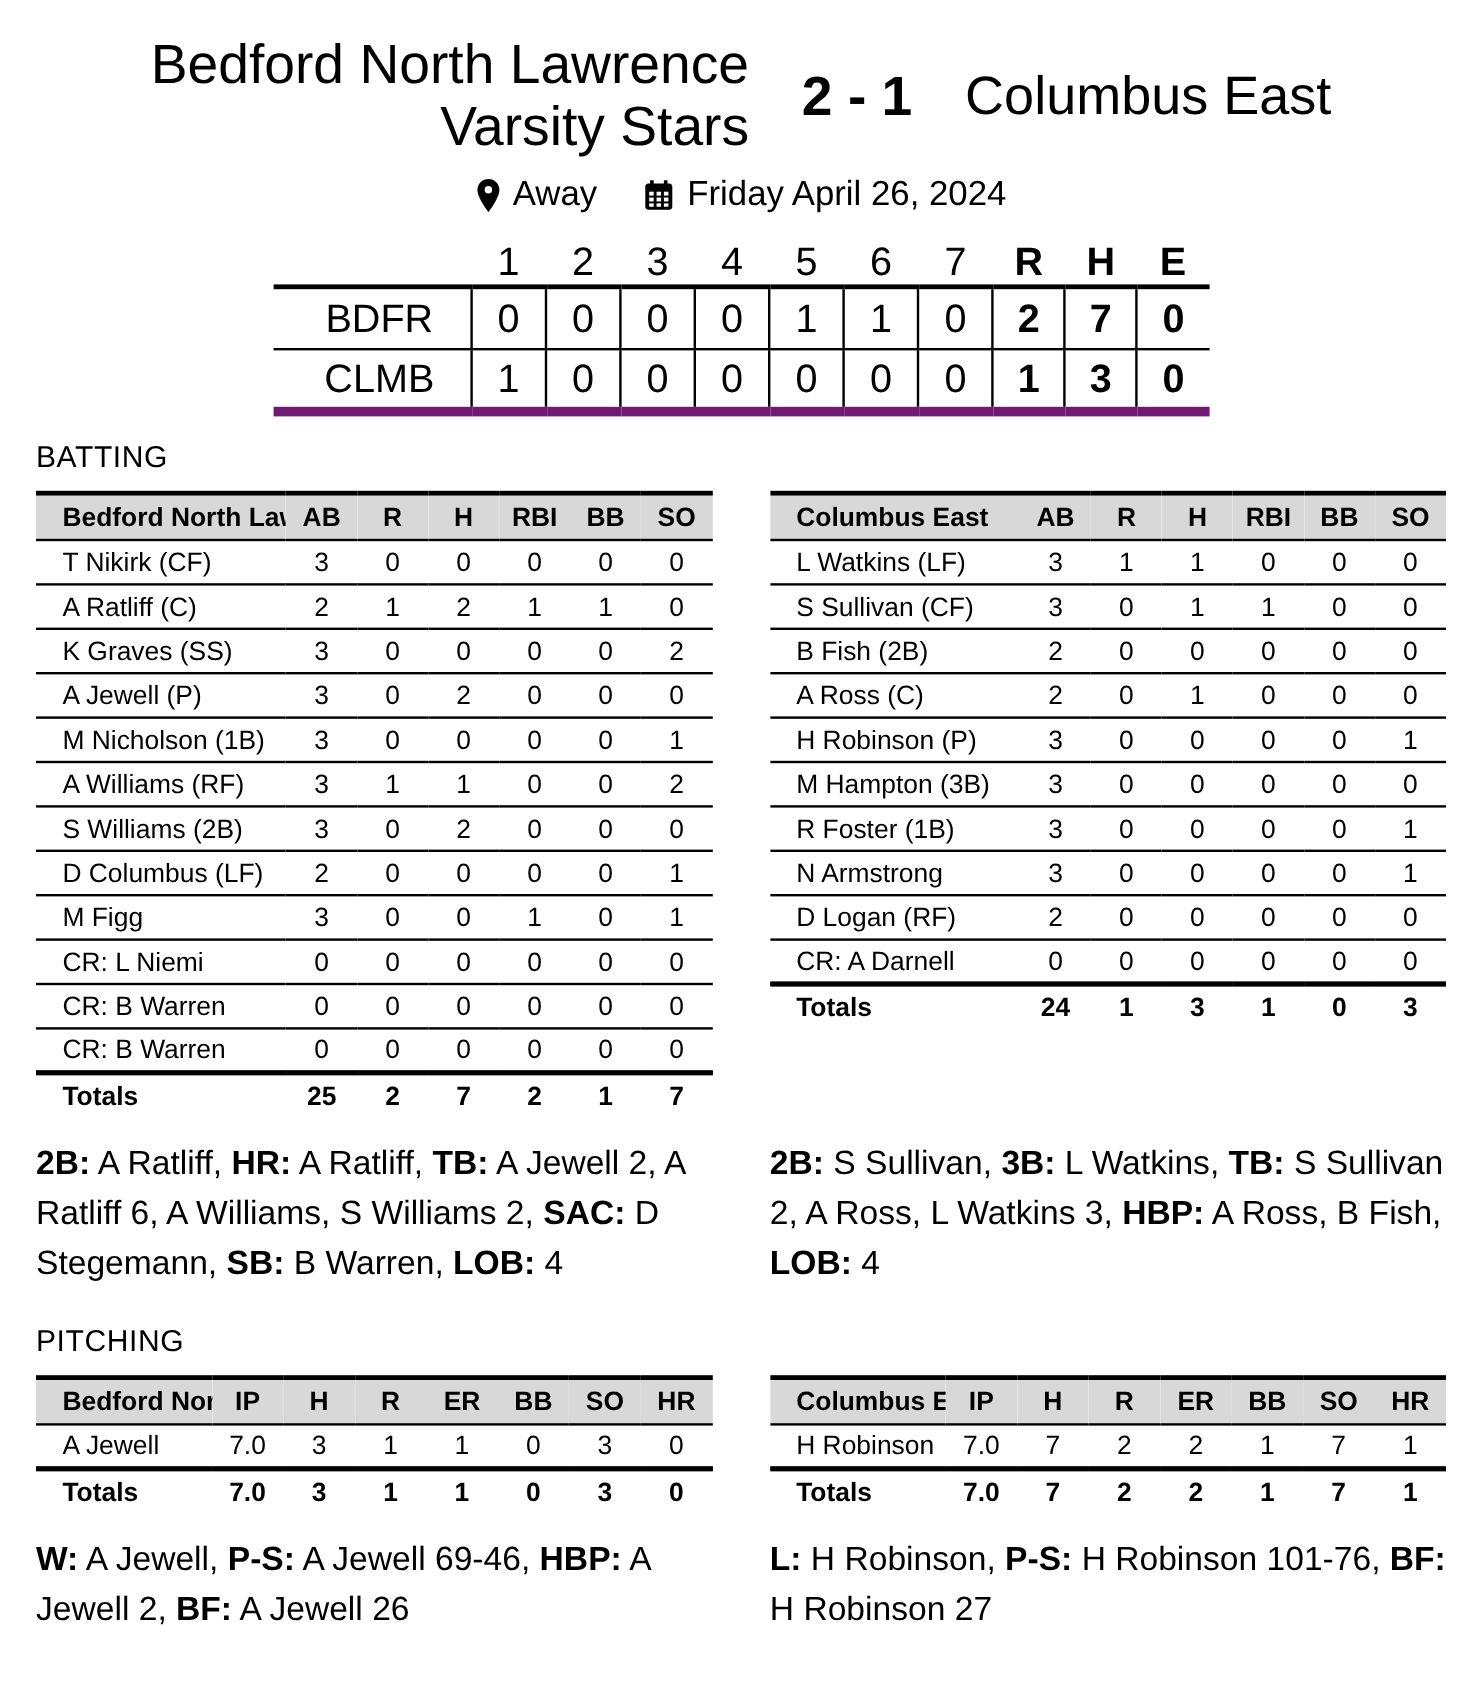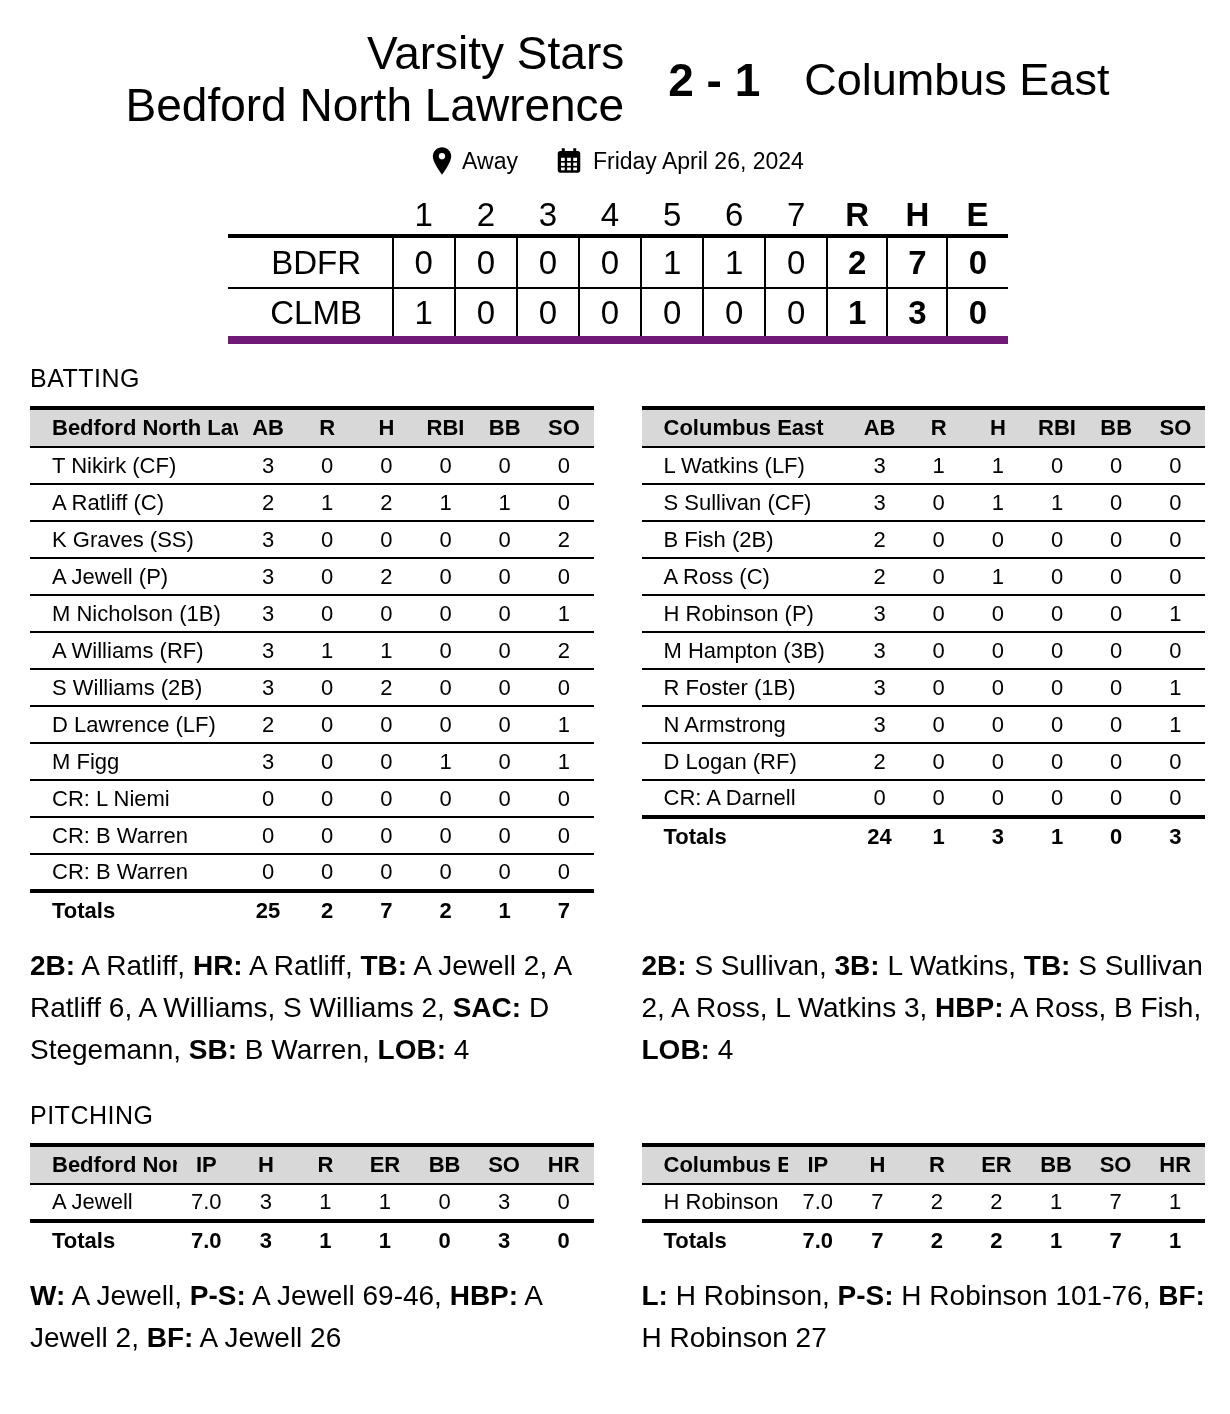--- a/index.html
+++ b/index.html
@@ -9,21 +9,21 @@
     font-family: "Liberation Sans", sans-serif;
   }
   .page { padding: 28px 25px 0 30px; }
 
   
   .game-header { display: flex; justify-content: center; align-items: center; gap: 44px; }
   .team1 { text-align: right; font-size: 46px; line-height: 1.12; font-weight: 400; }
   .score { font-size: 46px; font-weight: 700; white-space: nowrap; }
   .team2 { font-size: 45px; font-weight: 400; white-space: nowrap; }
 
-  .meta { display: flex; justify-content: center; align-items: center; gap: 36px; margin-top: 15px; font-size: 23px; }
+  .meta { display: flex; justify-content: center; align-items: center; gap: 36px; margin-top: 15px; font-size: 29px; }
   .meta-group { display: flex; align-items: center; gap: 9px; }
   .meta svg { display: block; }
 
   
   .linescore { border-collapse: collapse; width: 780px; margin: 20px auto 0; font-size: 33px; table-layout: fixed; }
   .linescore th, .linescore td { padding: 0; text-align: center; }
   .linescore th.teamcol { width: 165px; }
   .linescore th.inncol  { width: 62px; font-weight: 400; }
   .linescore th.sumcol  { width: 60px; font-weight: 700; }
   .linescore thead th { border: none; border-bottom: 4px solid #000; height: 38px; vertical-align: middle; }
@@ -52,22 +52,22 @@
   .notes { font-size: 28px; line-height: 1.5; margin: 17px 0 0; }
   .notes .b { font-weight: 700; }
 </style>
 </head>
 <body>
 
 <div class="page">
 
   <div class="game-header">
     <div class="team1">
+      <div>Bedford North Lawrence</div>
       <div>Varsity Stars</div>
-      <div>Bedford North Lawrence</div>
     </div>
     <div class="score">2 - 1</div>
     <div class="team2">Columbus East</div>
   </div>
 
   <div class="meta">
     <div class="meta-group">
       <span>
         <svg width="22" height="30" viewBox="0 0 24 32" aria-hidden="true">
           <path fill="#000" d="M12 1C6.5 1 2 5.4 2 10.9 2 18.2 12 31 12 31s10-12.8 10-20.1C22 5.4 17.5 1 12 1z"></path>
@@ -216,21 +216,21 @@
             <tr>
               <td class="name">S Williams (2B)</td>
               <td>3</td>
               <td>0</td>
               <td>2</td>
               <td>0</td>
               <td>0</td>
               <td>0</td>
             </tr>
             <tr>
-              <td class="name">D Lawrence (LF)</td>
+              <td class="name">D Columbus (LF)</td>
               <td>2</td>
               <td>0</td>
               <td>0</td>
               <td>0</td>
               <td>0</td>
               <td>1</td>
             </tr>
             <tr>
               <td class="name">M Figg</td>
               <td>3</td>

